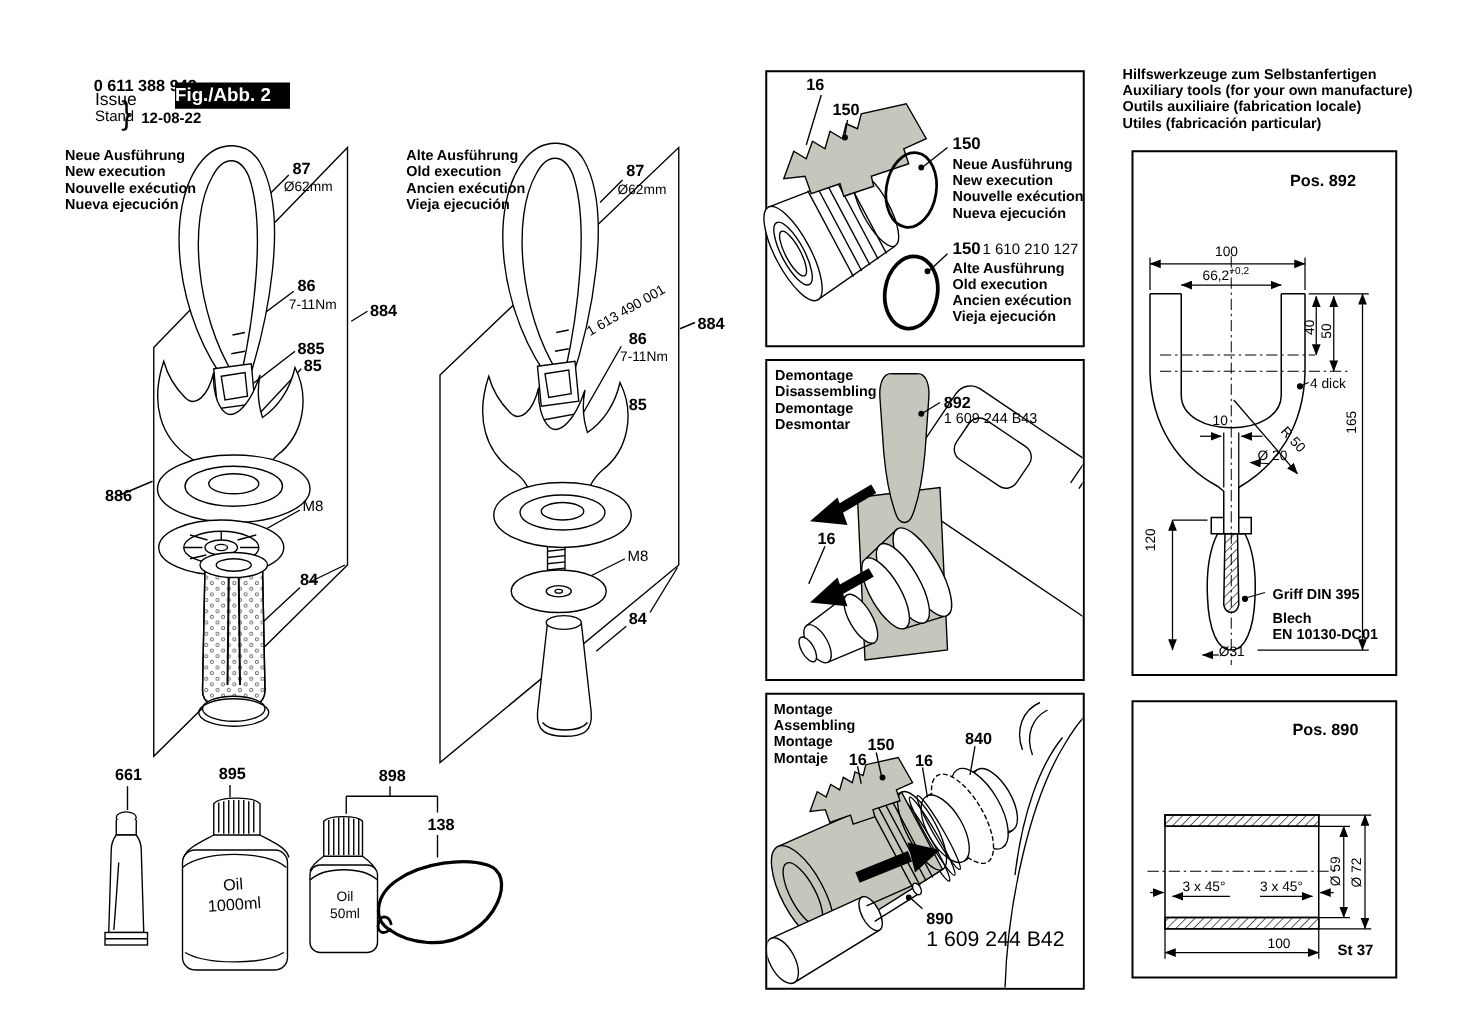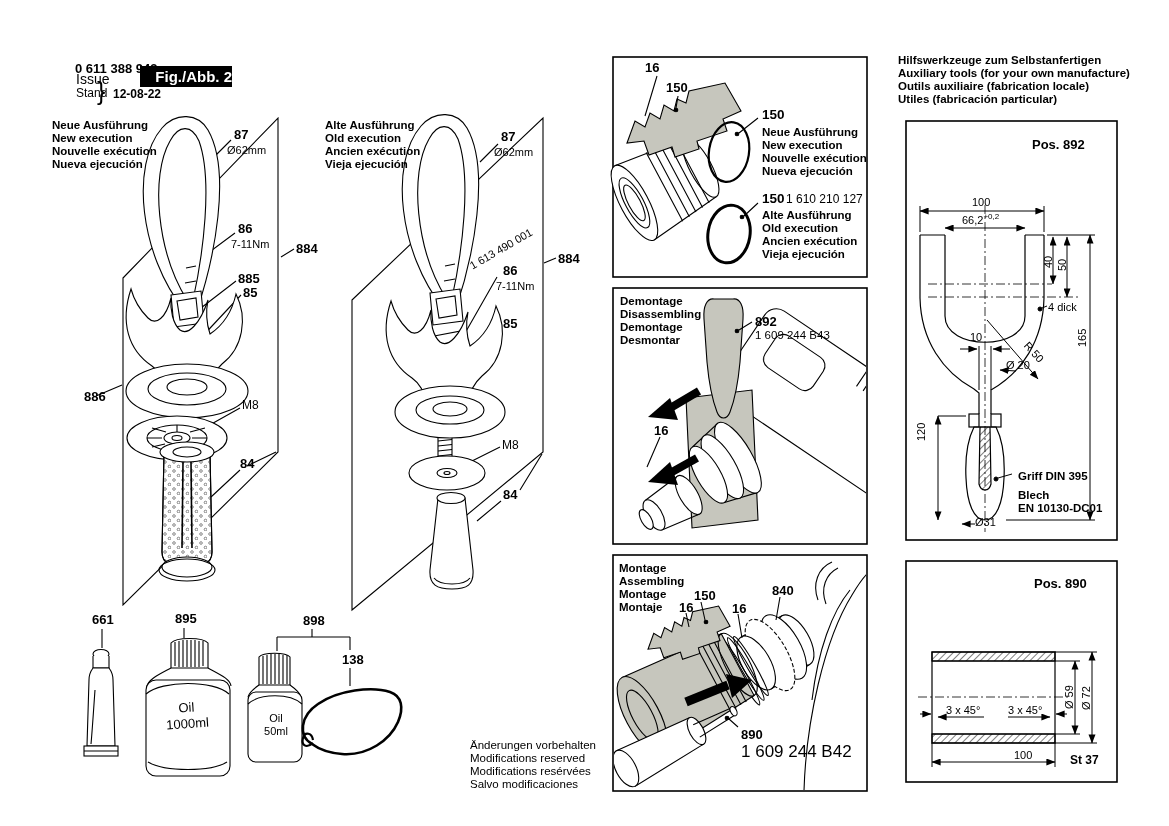--- a/index.html
+++ b/index.html
@@ -8,21 +8,21 @@
   svg{position:absolute;left:0;top:0;}
   .lbl{position:absolute;white-space:nowrap;color:#000;line-height:1;}
   .b{font-weight:bold;}
   .s13{font-size:13px;}
   .s12{font-size:12px;}
   .s11{font-size:11px;}
   .blk{font-size:11.5px;font-weight:bold;line-height:13px;}
   .blkr{font-size:11.5px;font-weight:normal;line-height:13px;}
   .rot{transform-origin:0 0;transform:rotate(-90deg);}
   .fig-badge{position:absolute;left:140px;top:66px;width:92px;height:21px;background:#000;
-     color:#fff;font-weight:bold;font-size:15px;text-align:right;line-height:21px;}
+     color:#fff;font-weight:bold;font-size:15px;text-align:left;line-height:21px;}
   .brace{position:absolute;font-size:25px;font-weight:normal;transform:scaleY(1.05);}
   sup{font-size:8px;}
   .ctr{text-align:center;}
 </style>
 </head>
 <body>
 
 <div id="page">
 
 <svg width="1169" height="826" viewBox="0 0 1169 826">
@@ -334,26 +334,20 @@
 <div class="lbl b s13" style="left:342px;top:653px">138</div>
 <div class="lbl ctr" style="left:150px;top:700px;width:74px;font-size:13px;line-height:16px;transform:rotate(-4deg)">
   <div>Oil</div>
   <div>1000ml</div>
 </div>
 <div class="lbl ctr" style="left:252px;top:712px;width:48px;font-size:11px;line-height:13px">
   <div>Oil</div>
   <div>50ml</div>
 </div>
 
-<div class="lbl blkr" style="left:470px;top:739px">
-  <div>Änderungen vorbehalten</div>
-  <div>Modifications reserved</div>
-  <div>Modifications resérvées</div>
-  <div>Salvo modificaciones</div>
-</div>
 
 <div class="lbl b s13" style="left:645px;top:61px">16</div>
 <div class="lbl b s13" style="left:666px;top:81px">150</div>
 <div class="lbl b" style="left:762px;top:108px;font-size:13.5px">150</div>
 <div class="lbl blk" style="left:762px;top:126px">
   <div>Neue Ausführung</div>
   <div>New execution</div>
   <div>Nouvelle exécution</div>
   <div>Nueva ejecución</div>
 </div>

